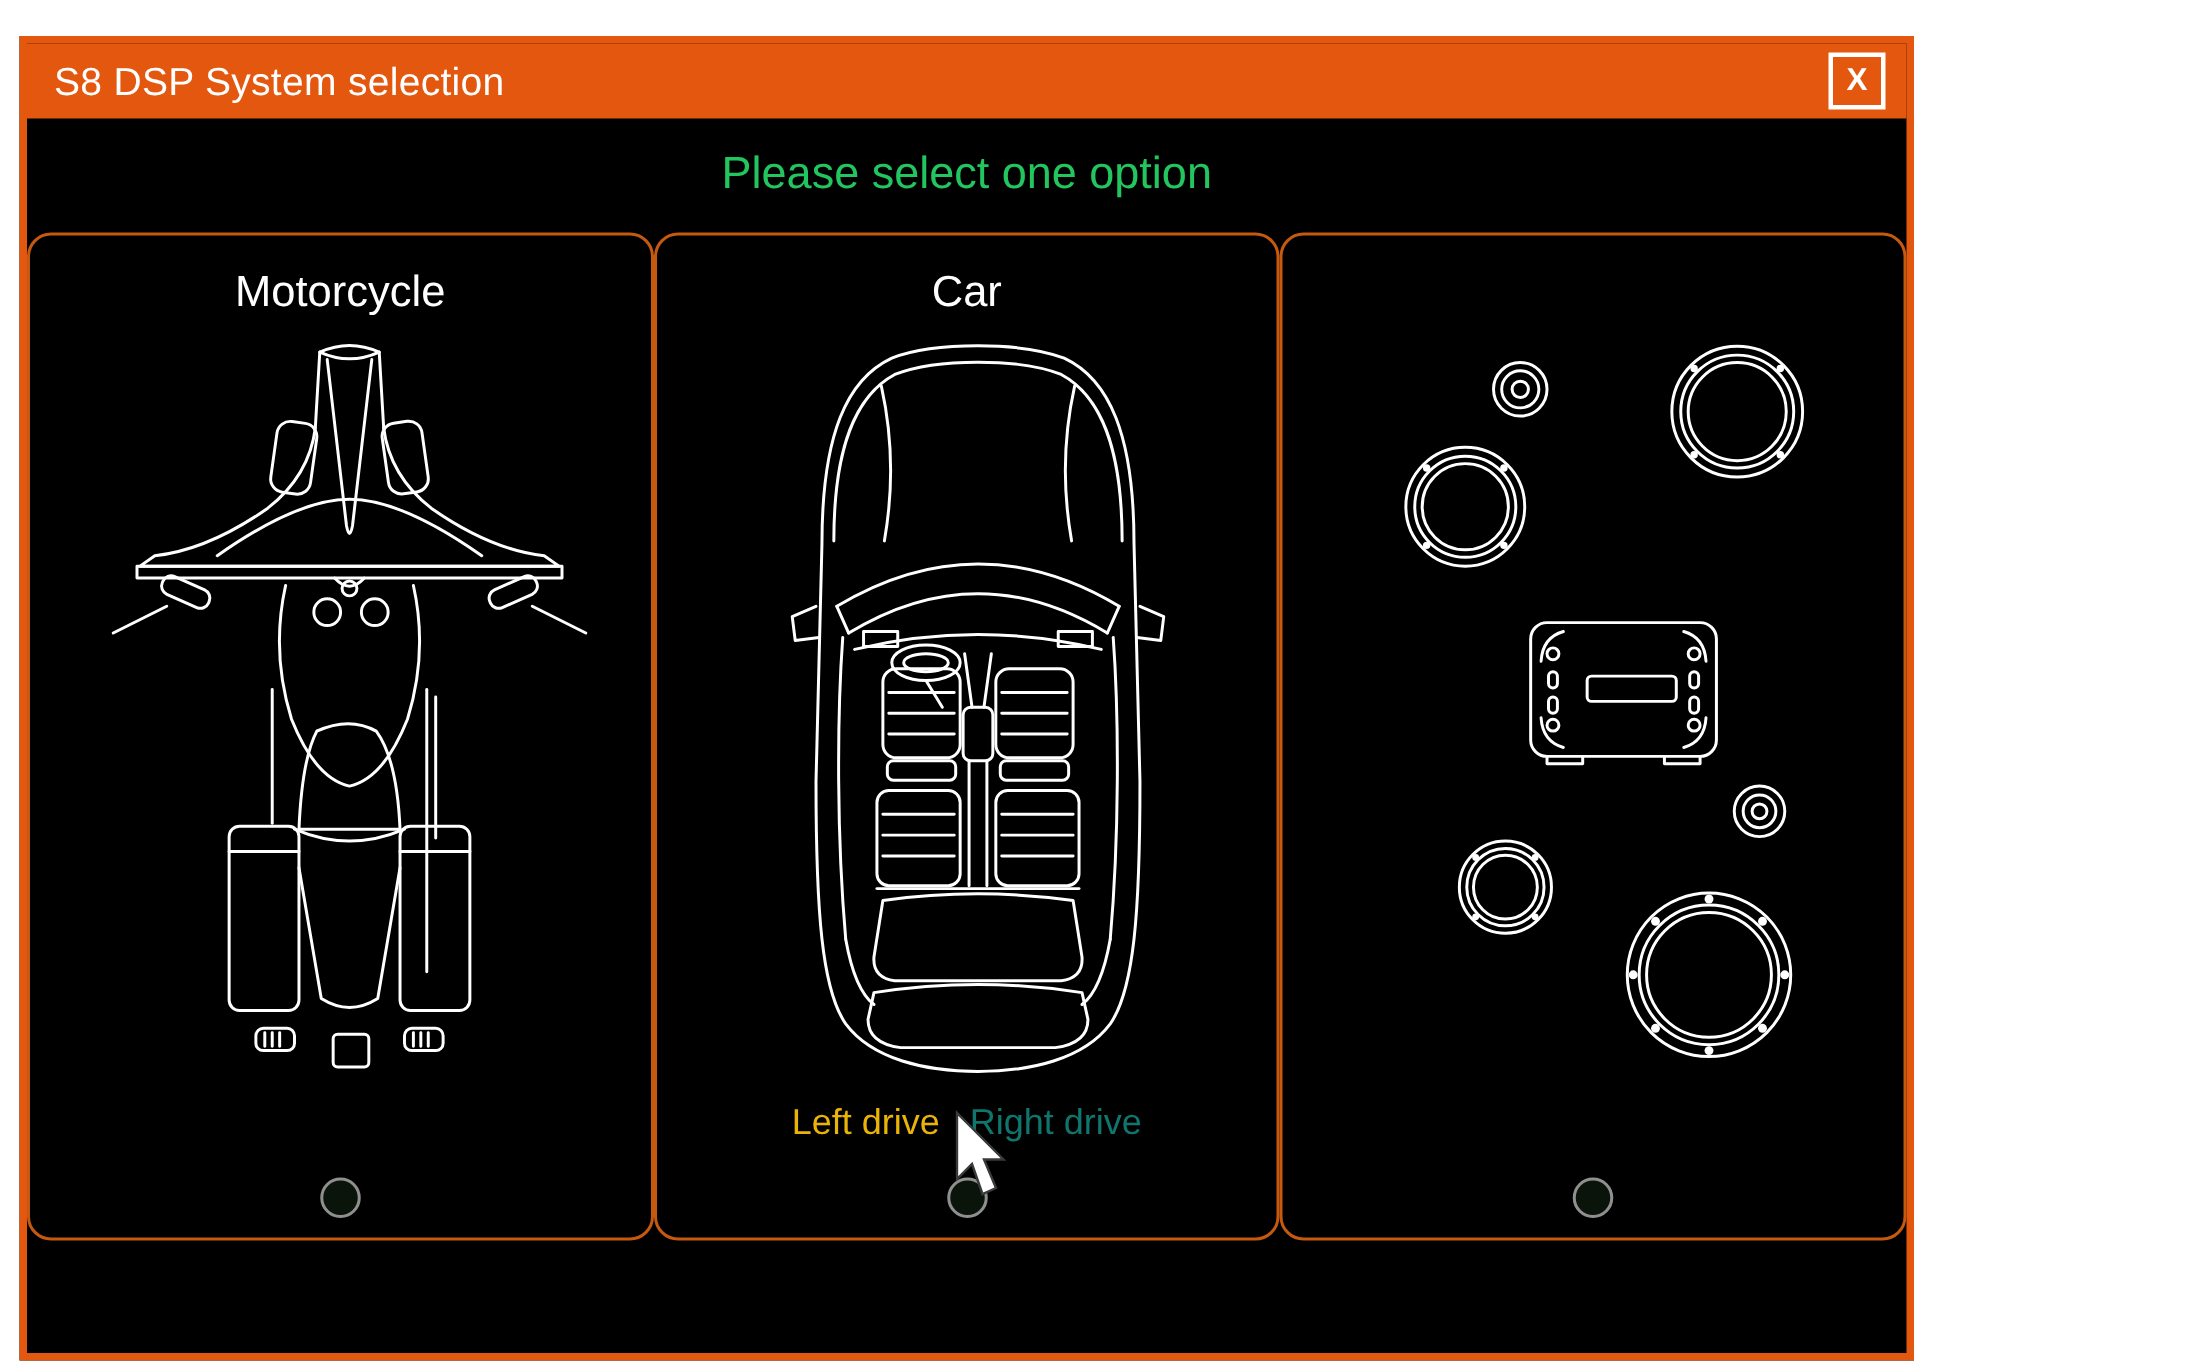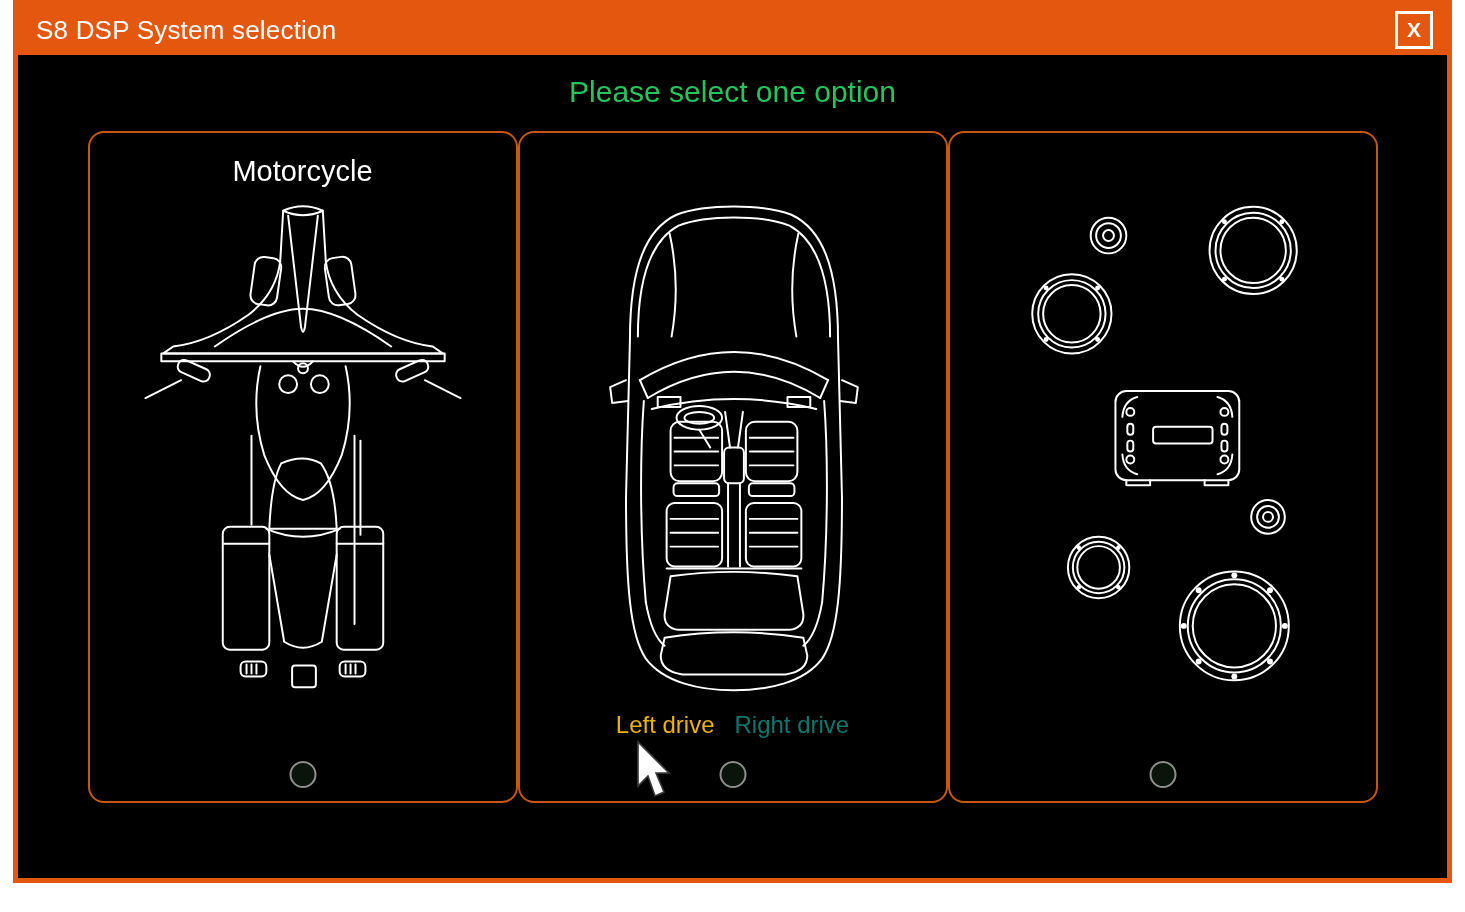--- a/index.html
+++ b/index.html
@@ -1,19 +1,19 @@
 <!DOCTYPE html>
 <html><head>
 <meta charset="utf-8">
 <style>
   * { margin:0; padding:0; box-sizing:border-box; }
   html,body { width:1465px; height:912px; background:#ffffff; font-family:"Liberation Sans", sans-serif; position:relative; overflow:hidden; }
 
   .window {
-    position:absolute; left:13px; top:0; width:1439px; height:883px;
+    position:absolute; left:13px; top:24px; width:1263px; height:883px;
     background:#000; border:5px solid #E4570E;
   }
   .titlebar {
     height:50px; background:#E4570E; display:flex; align-items:center;
     padding:0 14px 0 18px;
   }
   .window-title { color:#fff; font-size:26px; letter-spacing:0.2px; }
   .close-btn {
     margin-left:auto; width:38px; height:38px; border:3px solid #fff;
     display:flex; align-items:center; justify-content:center;
@@ -111,20 +111,21 @@
             <path d="M158,471 V480 M163,471 V480 M168,471 V480"></path>
             <rect x="252" y="468" width="26" height="15" rx="5"></rect>
             <path d="M258,471 V480 M263,471 V480 M268,471 V480"></path>
           </g>
         </svg>
       </div>
       <div class="radio"></div>
     </div>
 
     <div class="card">
+      <div class="card-title">Car</div>
       <div class="art">
         <svg width="426" height="512" viewBox="0 0 430 515">
           <g class="line-art">
 
             <path d="M111,142 C111,68 128,31 158,17 C187,6 245,6 274,17 C304,31 321,68 321,142 L325,302 C325,390 321,442 305,465 C287,489 251,497 216,497 C181,497 145,489 127,465 C111,442 107,390 107,302 Z"></path>
             <path d="M119,140 C119,76 134,42 160,28 C188,17 244,17 272,28 C298,42 313,76 313,140"></path>
 
             <path d="M151,36 C159,72 159,106 153,140"></path>
             <path d="M281,36 C273,72 273,106 279,140"></path>
 

